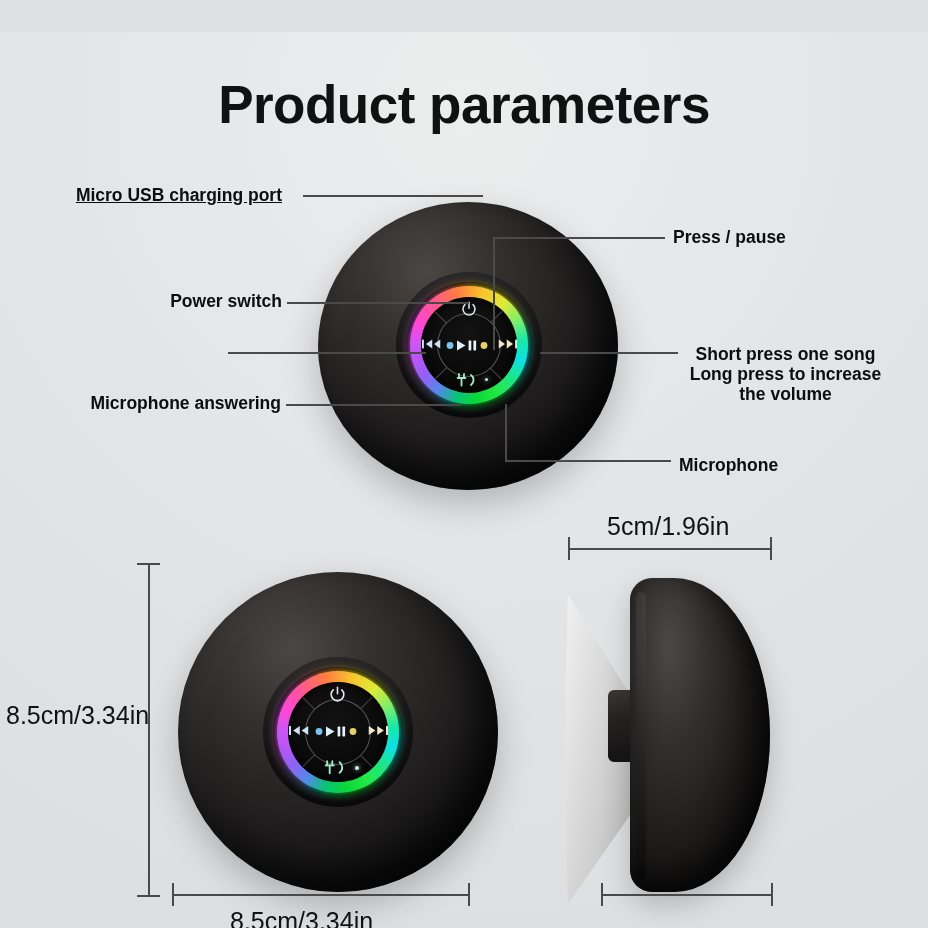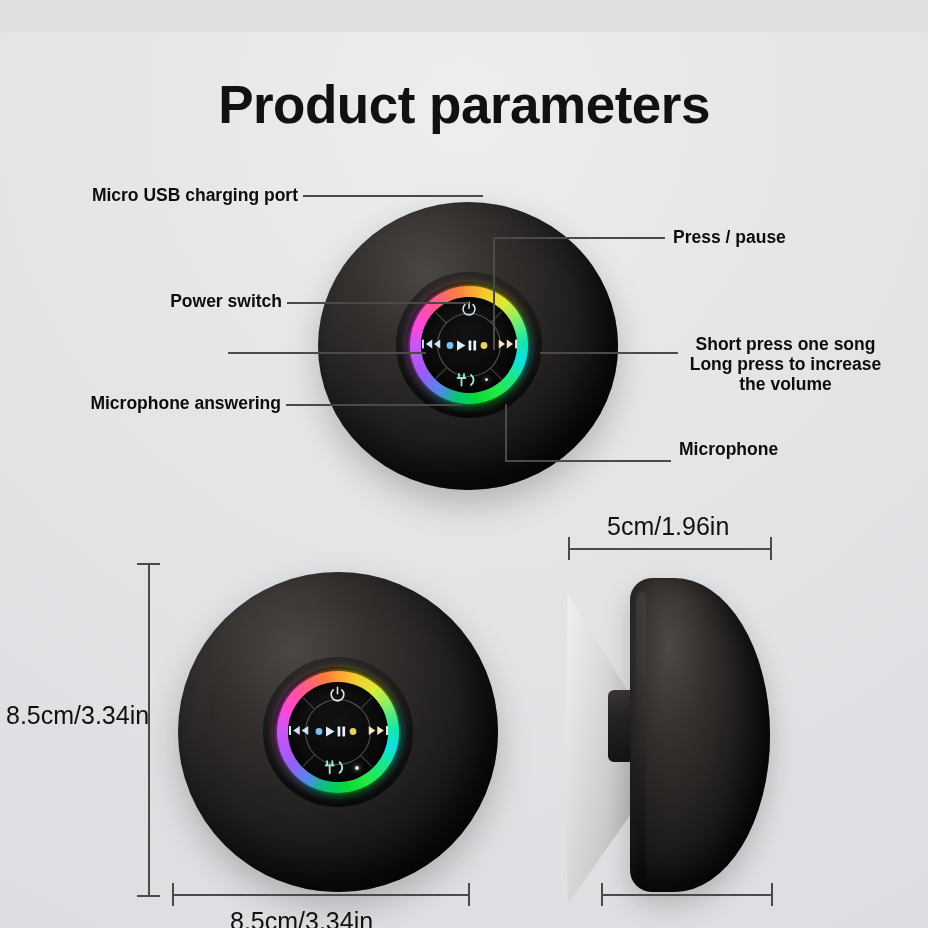--- a/index.html
+++ b/index.html
@@ -200,42 +200,42 @@
           <path d="M15 3 A6.2 6.2 0 0 1 15 13" stroke="#a8ecd0"></path>
         </svg>
       </div>
 
       <div style="position:absolute; left:75px; top:92px; width:3.4px; height:3.4px;
                   border-radius:50%; background:#cfe8d8; box-shadow:0 0 5px rgba(180,240,210,.9);"></div>
     </div>
   </div>
 
   <div class="lead h" style="left:303px; top:163px; width:180px;"></div>
-  <div class="lbl r" style="left:60px; top:154px; width:238px;">Micro USB charging port</div>
+  <div class="lbl r" style="left:44px; top:154px; width:238px;text-decoration:underline;">Micro USB charging port</div>
 
   <div class="lead h" style="left:287px; top:270px; width:182px;"></div>
   <div class="lbl r" style="left:60px; top:260px; width:222px;">Power switch</div>
 
   <div class="lead h" style="left:228px; top:320px; width:198px;"></div>
 
   <div class="lead h" style="left:286px; top:372px; width:175px;"></div>
   <div class="lbl r" style="left:48px; top:362px; width:233px;">Microphone answering</div>
 
   <div class="lead h" style="left:493px; top:205px; width:172px;"></div>
   <div class="lead v" style="left:493px; top:205px; height:113px;"></div>
   <div class="lbl l" style="left:673px; top:196px; width:200px;">Press / pause</div>
 
   <div class="lead h" style="left:540px; top:320px; width:138px;"></div>
-  <div class="lbl c" style="left:678px; top:303px; width:215px;">Short press one song
+  <div class="lbl c" style="left:678px; top:313px; width:215px;">Short press one song
 Long press to increase
 the volume</div>
 
   <div class="lead h" style="left:505px; top:428px; width:166px;"></div>
   <div class="lead v" style="left:505px; top:372px; height:58px;"></div>
-  <div class="lbl l" style="left:679px; top:408px; width:180px;">Microphone</div>
+  <div class="lbl l" style="left:679px; top:424px; width:180px;">Microphone</div>
 
   <div class="speaker" style="left:178px; top:540px; width:320px; height:320px;">
     <div class="spk-body"></div>
     <div class="spk-rim" style="left:85px; top:85px; width:150px; height:150px;"></div>
     <div class="spk-inner" style="left:95px; top:95px; width:130px; height:130px;"></div>
 
     <div class="rgb-wrap" style="left:99px; top:99px; width:122px; height:122px;">
       <div class="rgb-ring blur"></div>
       <div class="rgb-ring"></div>
       <div class="rgb-mask" style="left:11px; top:11px; width:100px; height:100px;"></div>

